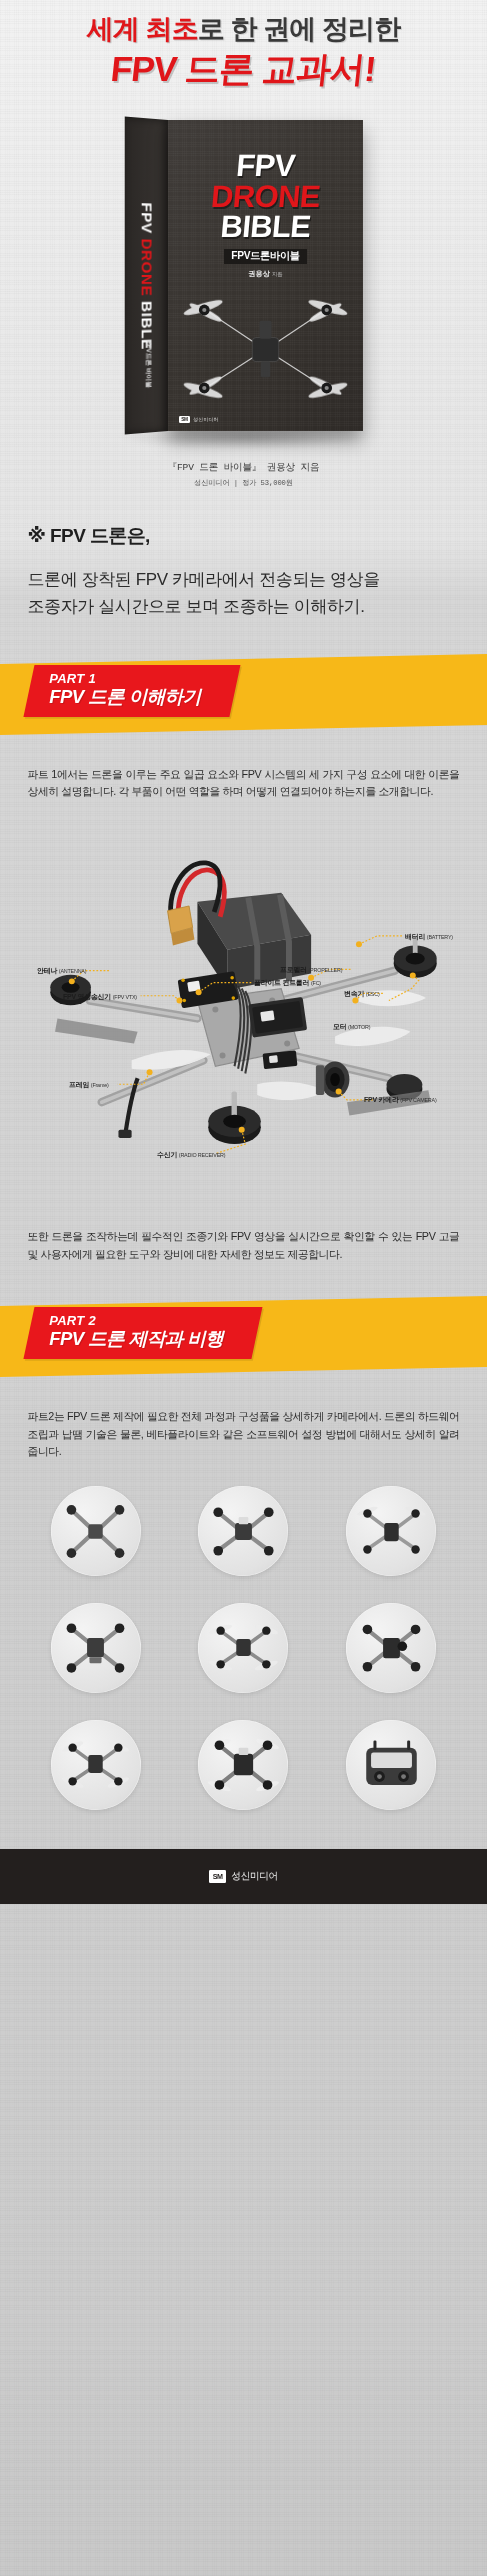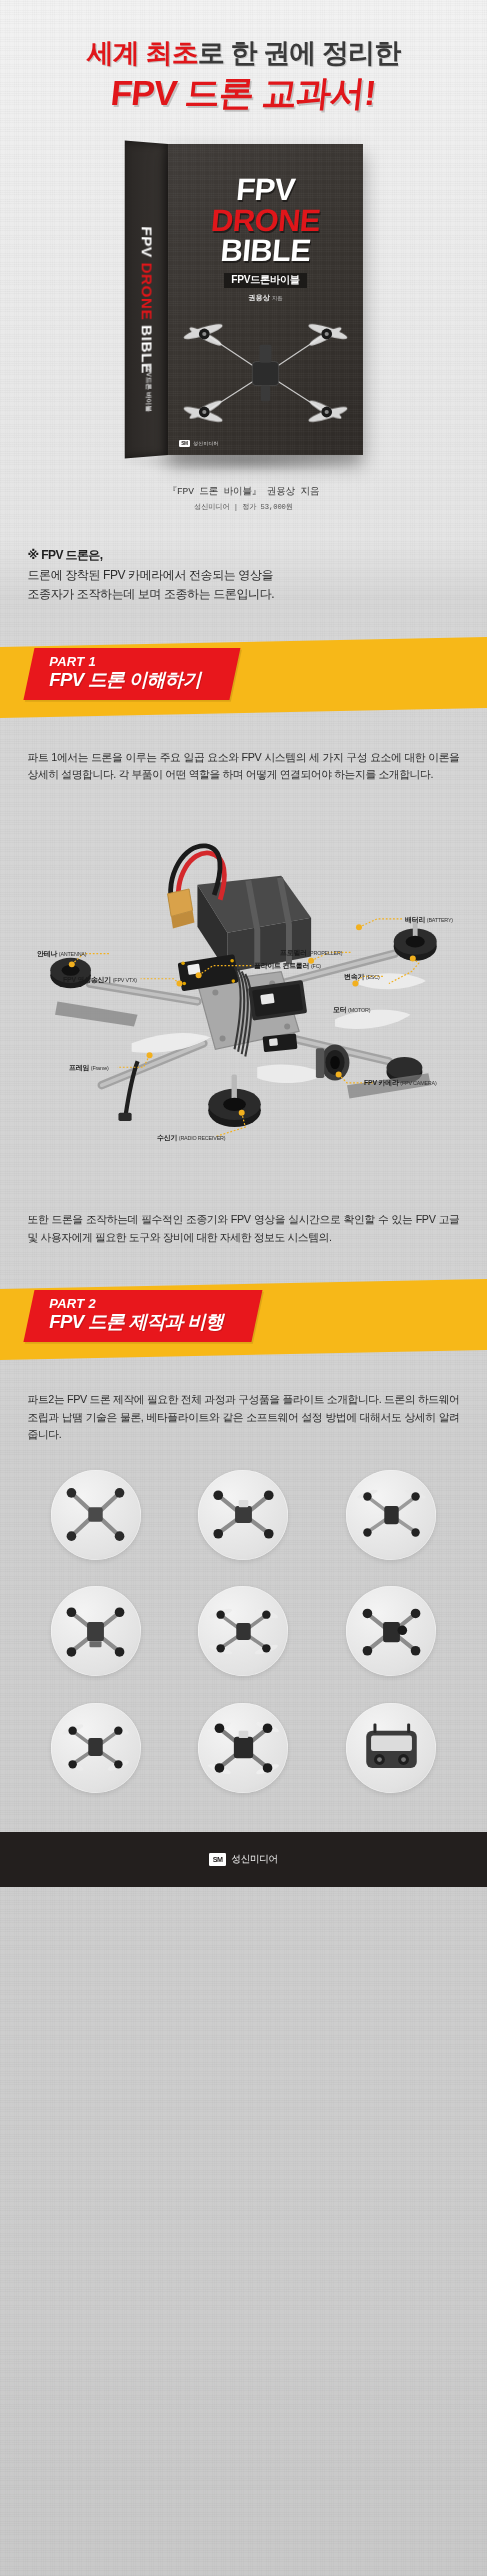--- a/index.html
+++ b/index.html
@@ -23,21 +23,21 @@
     background-image:
       repeating-linear-gradient(0deg, rgba(0,0,0,.018) 0 0.6px, transparent 0.6px 1.8px),
       repeating-linear-gradient(90deg, rgba(0,0,0,.015) 0 0.6px, transparent 0.6px 1.8px);
     pointer-events:none;
     z-index:1;
   }
   .content { position: relative; z-index: 2; }
 
   
   .hero {
-    padding-top: 40px;
+    padding-top: 16px;
     text-align: center;
   }
   .hero-line {
     font-weight: 900;
     letter-spacing: -0.9px;
     line-height: 1.0;
     white-space: nowrap;
   }
   .hero-line1 {
     font-size: 27px;
@@ -176,28 +176,28 @@
   }
   .cap1 { font-size: 9.6px; color: #3a3a3a; letter-spacing: -0.2px; }
   .cap2 { font-size: 7.2px; color: #555; margin-top: 3.6px; letter-spacing: -0.1px; text-align: center; }
 
   
   .note {
     margin-top: 35px;
     padding: 0 27.5px;
   }
   .note-head {
-    font-size: 12px;
+    font-size: 19px;
     font-weight: 900;
     color: #1f1f1f;
     letter-spacing: -0.6px;
-    margin-bottom: 2px;
+    margin-bottom: 18px;
   }
   .note-body {
-    font-size: 12px;
+    font-size: 17px;
     line-height: 1.58;
     color: #2b2b2b;
     letter-spacing: -0.4px;
   }
 
   
   .part-banner {
     margin-top: 38px;
     position: relative;
     height: 71px;
@@ -385,21 +385,21 @@
 
     <div class="book-caption">
       <div class="cap1">『FPV 드론 바이블』 권용상 지음</div>
       <div class="cap2">성신미디어 | 정가 53,000원</div>
     </div>
 
     <div class="note">
       <div class="note-head">※ FPV 드론은,</div>
       <div class="note-body">
         <div>드론에 장착된 FPV 카메라에서 전송되는 영상을</div>
-        <div>조종자가 조작하는데 보며 조종하는  드론입니다.</div>
+        <div>조종자가 실시간으로 보며 조종하는  이해하기.</div>
       </div>
     </div>
 
     <div class="part-banner">
       <div class="part-banner-inner">
         <div class="part-red">
           <div class="part-red-inner">
             <div class="part-no">PART 1</div>
             <div class="part-title">FPV 드론 이해하기</div>
           </div>
@@ -553,34 +553,34 @@
       <div class="dlabel" style="left:280px; top:144px;"><span>프로펠러</span> <span class="en">(PROPELLER)</span></div>
       <div class="dlabel" style="left:254px; top:157px;"><span>플라이트 컨트롤러</span> <span class="en">(FC)</span></div>
       <div class="dlabel" style="left:63px; top:171px;"><span>FPV 영상송신기</span> <span class="en">(FPV VTX)</span></div>
       <div class="dlabel" style="left:344px; top:168px;"><span>변속기</span> <span class="en">(ESC)</span></div>
       <div class="dlabel" style="left:333px; top:201px;"><span>모터</span> <span class="en">(MOTOR)</span></div>
       <div class="dlabel" style="left:69px; top:259px;"><span>프레임</span> <span class="en">(Frame)</span></div>
       <div class="dlabel" style="left:364px; top:274px;"><span>FPV 카메라</span> <span class="en">(FPV CAMERA)</span></div>
       <div class="dlabel" style="left:157px; top:329px;"><span>수신기</span> <span class="en">(RADIO RECEIVER)</span></div>
     </div>
 
-    <div class="part-body">또한 드론을 조작하는데 필수적인 조종기와 FPV 영상을 실시간으로 확인할 수 있는 FPV 고글 및 사용자에게 필요한 도구와 장비에 대한 자세한 정보도 시스템의.</div>
+    <div class="part-body">또한 드론을 조작하는데 필수적인 조종기와 FPV 영상을 실시간으로 확인할 수 있는 FPV 고글 및 사용자에게 필요한 도구와 장비에 대한 자세한 정보도 제공합니다.</div>
 
     <div class="part-banner">
       <div class="part-banner-inner">
         <div class="part-red">
           <div class="part-red-inner">
             <div class="part-no">PART 2</div>
             <div class="part-title">FPV 드론 제작과 비행</div>
           </div>
         </div>
       </div>
     </div>
 
-    <div class="part-body">파트2는 FPV 드론 제작에 필요한 전체 과정과 구성품을 플라이트 소개합니다.  드론의 하드웨어 조립과 납땜 기술은 물론, 베타플라이트와 같은 소프트웨어 설정 방법에 대해서도 상세히 알려줍니다.</div>
+    <div class="part-body">파트2는 FPV 드론 제작에 필요한 전체 과정과 구성품을 상세하게 카메라에서.  드론의 하드웨어 조립과 납땜 기술은 물론, 베타플라이트와 같은 소프트웨어 설정 방법에 대해서도 상세히 알려줍니다.</div>
 
     <div class="grid-wrap">
       <div class="gcell">
           <div class="gcircle">
         <svg viewBox="0 0 128 128">
           <g stroke="#8c8c8c" stroke-width="7" stroke-linecap="round" fill="none">
                 <path d="M26 30 L56 58 M102 30 L72 58 M26 98 L56 70 M102 98 L72 70"></path>
               </g>
           <rect x="52" y="52" width="24" height="24" rx="4" fill="#4a4a4a"></rect>
           <g fill="#2b2b2b">

